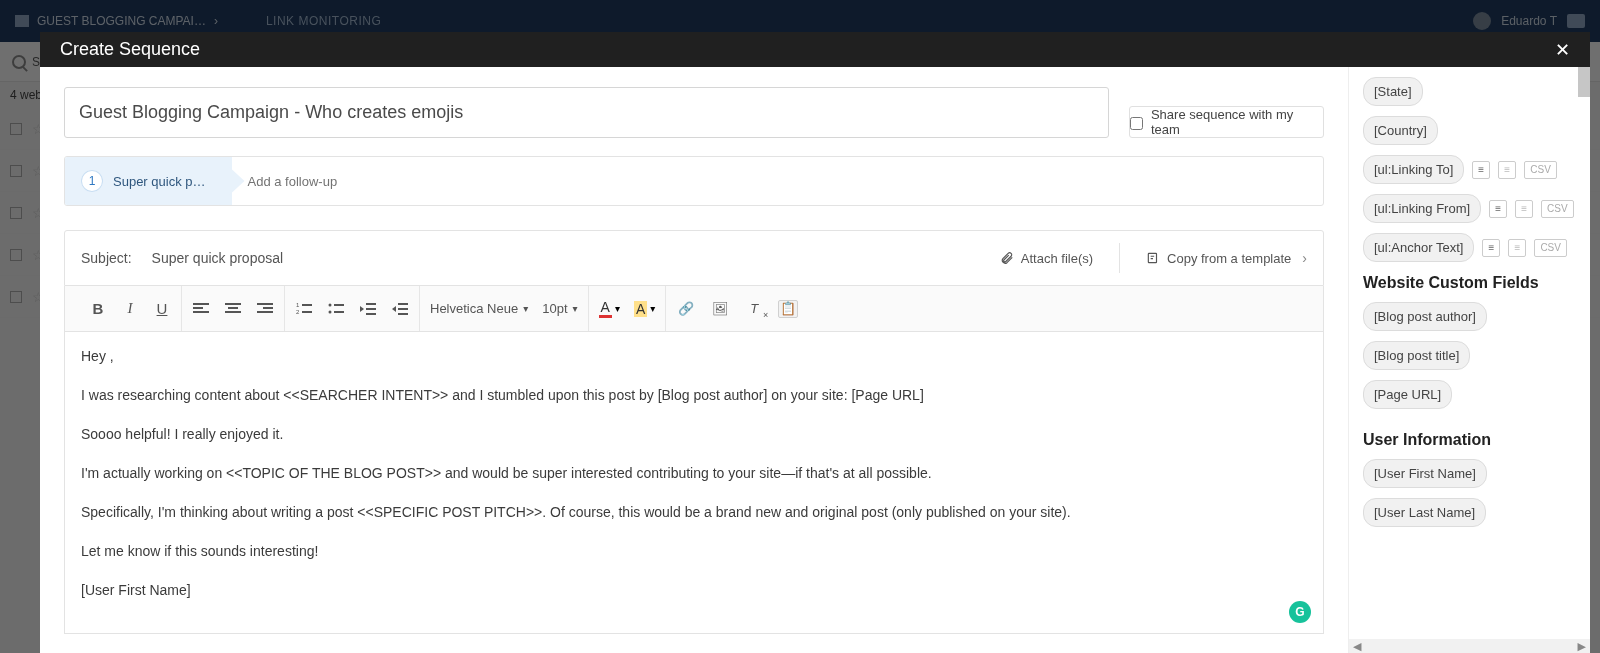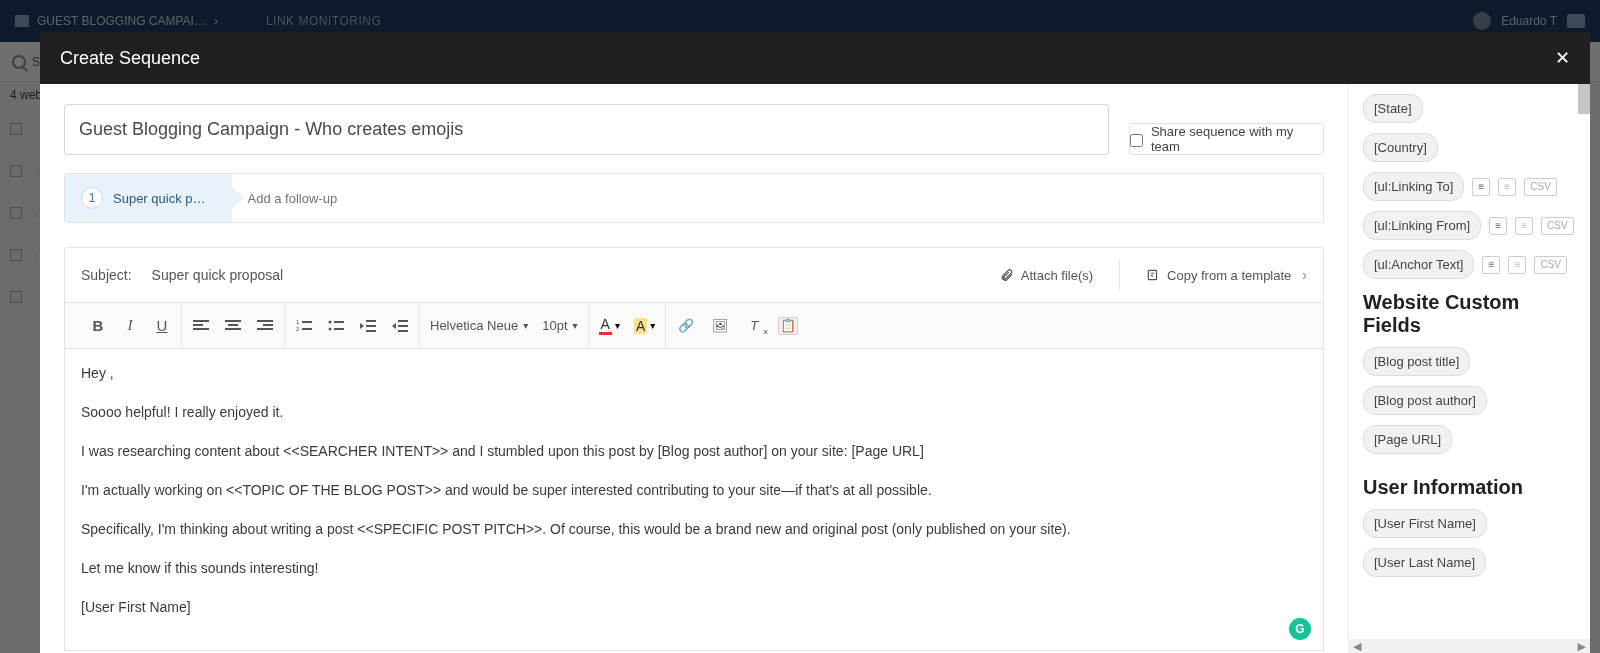--- a/index.html
+++ b/index.html
@@ -24,21 +24,21 @@
   .tablehint { padding:6px 10px; color:#444; font-size:12px;}
   .fakerow { height:42px; border-bottom:1px solid #eee; display:flex; align-items:center; padding:0 10px; gap:10px;}
   .fakerow .cb { width:12px; height:12px; border:1px solid #aaa;}
   .fakerow .star { color:#ccc; font-size:14px;}
 
   
   .overlay { position:absolute; inset:0; background:rgba(0,0,0,0.55); }
 
   
   .modal { position:absolute; top:32px; left:40px; right:10px; bottom:0; background:#fff; display:flex; flex-direction:column; }
-  .modal-header { background:#202020; color:#fff; height:52px; display:flex; align-items:center; padding:0 20px; font-size:18px; justify-content:space-between;}
+  .modal-header { background:#202020; color:#fff; height:35px; display:flex; align-items:center; padding:0 20px; font-size:18px; justify-content:space-between;}
   .modal-header .close { color:#fff; font-size:18px; cursor:pointer; line-height:1;}
 
   .modal-body { flex:1; display:flex; overflow:hidden; }
   .left { flex:1; padding:20px 24px 10px 24px; overflow:auto; }
   .right { width:242px; border-left:1px solid #eee; padding:10px 14px; overflow:auto; background:#fff; position:relative;}
   .right-scroll-top { position:absolute; top:0; right:0; width:12px; height:30px; background:#c6c6c6;}
   .right-scroll-bot { position:absolute; bottom:0; left:0; right:0; height:14px; background:#f1f1f1; display:flex; justify-content:space-between; align-items:center; font-size:11px; color:#888;}
   .right-scroll-bot span{ padding:0 4px;}
 
   .seqname { border:1px solid #d6d6d6; border-radius:3px; padding:14px 14px; font-size:18px; color:#4a4a4a; background:#fff; width:100%; }
@@ -86,21 +86,21 @@
   .editor { border:1px solid #e3e3e3; border-top:none; min-height:280px; padding:14px 16px; font-size:14px; color:#3b3b3b; line-height:1.5; position:relative;}
   .editor p { margin:0 0 18px 0; }
   .grammarly { position:absolute; bottom:10px; right:12px; width:22px; height:22px; border-radius:50%; background:#17c29b; color:#fff; font-size:12px; display:flex; align-items:center; justify-content:center; font-weight:bold;}
 
   
   .tagbtn { display:inline-block; background:#f1f1f1; border:1px solid #dcdcdc; border-radius:13px; padding:6px 10px; font-size:13px; color:#444; margin:0 0 10px 0;}
   .tag-row { display:flex; align-items:center; gap:8px; margin-bottom:10px;}
   .tag-row .tagbtn{ margin:0;}
   .mini { width:18px; height:18px; border:1px solid #ccc; border-radius:2px; display:inline-flex; align-items:center; justify-content:center; font-size:10px; color:#666; background:#fff;}
   .mini.csv { width:auto; padding:0 5px; font-size:10px; color:#aaa;}
-  .section-h { font-size:20px; font-weight:bold; color:#222; margin:12px 0 10px 0; }
+  .section-h { font-size:16px; font-weight:bold; color:#222; margin:12px 0 10px 0; }
 
   svg { display:block; }
 </style>
 </head>
 <body>
 
 <div class="topnav">
   <div class="crumb">
     <span class="icon"></span>
     <span>GUEST BLOGGING CAMPAI…</span>
@@ -274,22 +274,22 @@
         <div class="tgroup">
           <span class="tbtn iconbox linkicon"></span>
           <span class="tbtn iconbox imgicon"></span>
           <span class="tbtn iconbox clearfmt"></span>
           <span class="tbtn iconbox paste-wrap pasteicon"></span>
         </div>
       </div>
 
       <div class="editor">
         <p>Hey ,</p>
+        <p>I was researching content about &lt;&lt;SEARCHER INTENT&gt;&gt; and I stumbled upon this post by [Blog post author] on your site: [Page URL]</p>
         <p>Soooo helpful! I really enjoyed it.</p>
-        <p>I was researching content about &lt;&lt;SEARCHER INTENT&gt;&gt; and I stumbled upon this post by [Blog post author] on your site: [Page URL]</p>
         <p>I'm actually working on &lt;&lt;TOPIC OF THE BLOG POST&gt;&gt; and would be super interested contributing to your site—if that's at all possible.</p>
         <p>Specifically, I'm thinking about writing a post &lt;&lt;SPECIFIC POST PITCH&gt;&gt;. Of course, this would be a brand new and original post (only published on your site).</p>
         <p>Let me know if this sounds interesting!</p>
         <p>[User First Name]</p>
         <div class="grammarly">G</div>
       </div>
 
     </div>
 
     <div class="right">
@@ -311,22 +311,22 @@
         <span class="mini csv">CSV</span>
       </div>
       <div class="tag-row">
         <span class="tagbtn">[ul:Anchor Text]</span>
         <span class="mini">≡</span>
         <span class="mini" style="color:#bbb">≡</span>
         <span class="mini csv">CSV</span>
       </div>
 
       <div class="section-h">Website Custom Fields</div>
+      <div><span class="tagbtn">[Blog post author]</span></div>
       <div><span class="tagbtn">[Blog post title]</span></div>
-      <div><span class="tagbtn">[Blog post author]</span></div>
       <div><span class="tagbtn">[Page URL]</span></div>
 
       <div class="section-h">User Information</div>
       <div><span class="tagbtn">[User First Name]</span></div>
       <div><span class="tagbtn">[User Last Name]</span></div>
 
       <div class="right-scroll-bot">
           <span>◀</span>
           <span>▶</span>
         </div>

